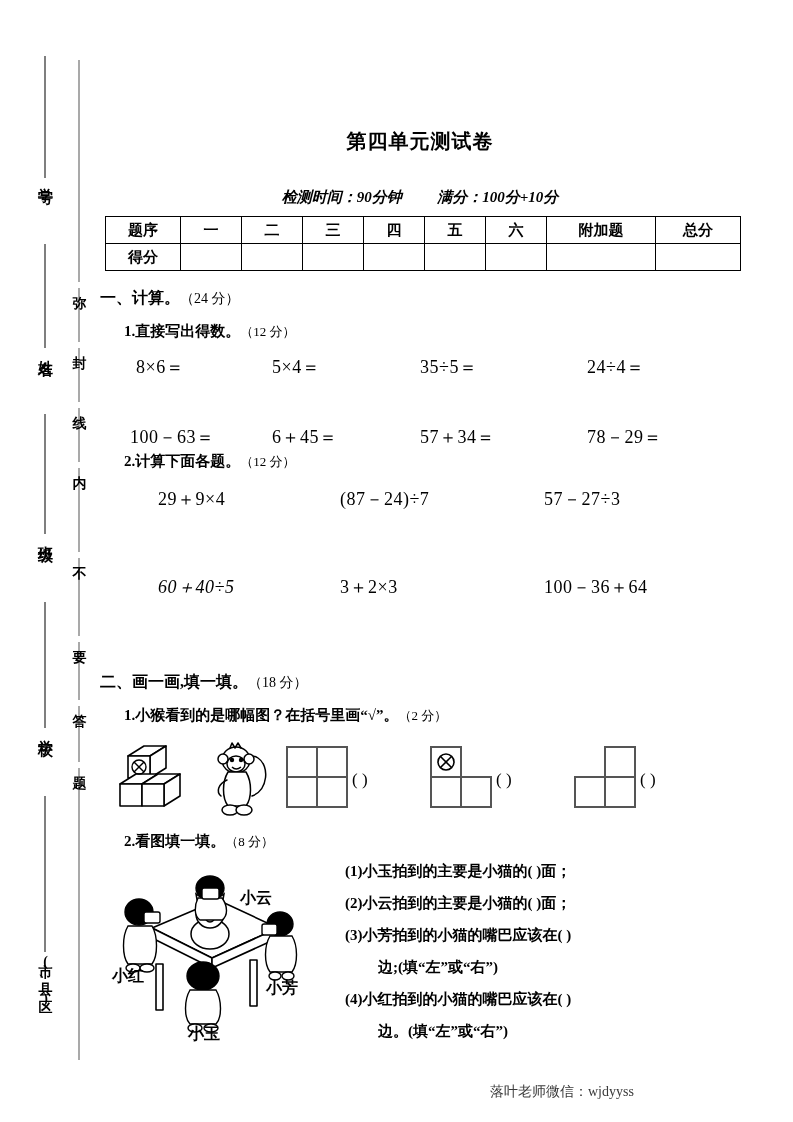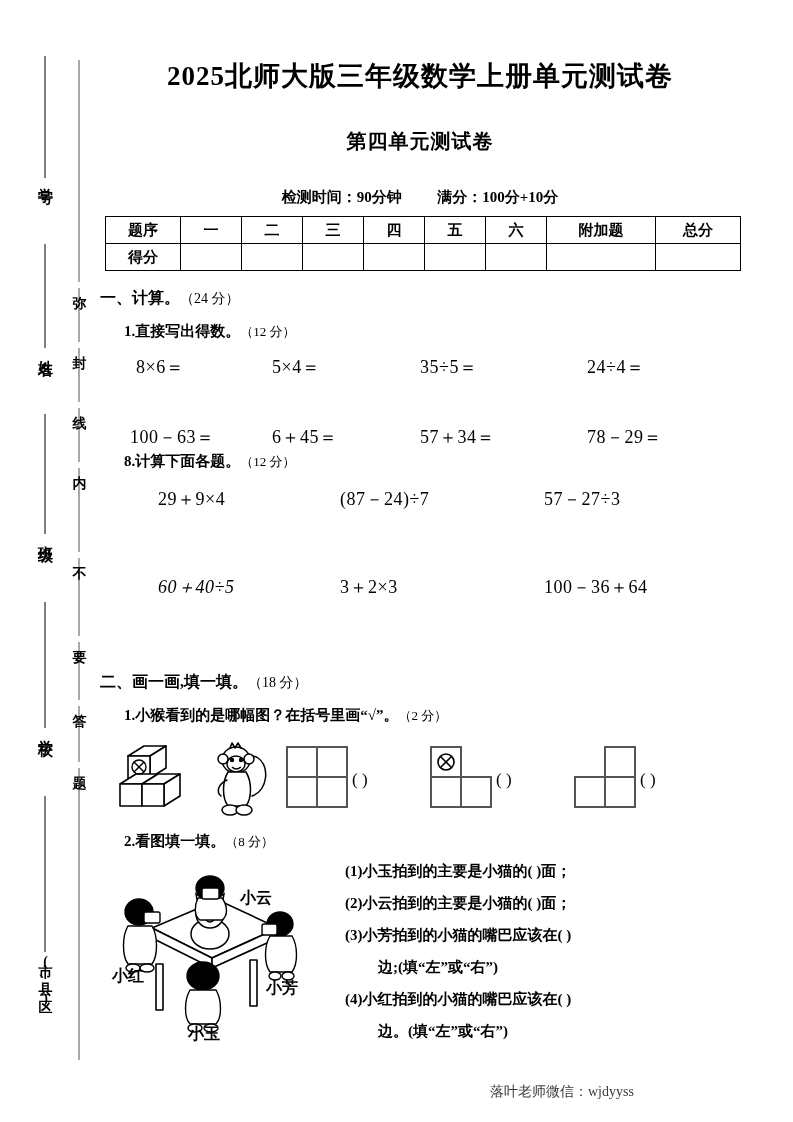--- a/index.html
+++ b/index.html
@@ -106,20 +106,21 @@
     letter-spacing: 1px;
   }
   #exam-meta {
     position: absolute;
     left: 0;
     top: 188px;
     width: 640px;
     text-align: center;
     font-size: 15px;
     font-weight: bold;
+    font-style: italic;
   }
   #exam-meta .meta-gap { display: inline-block; width: 28px; }
 
   
   #score-table {
     position: absolute;
     left: 5px;
     top: 216px;
     width: 622px;
     border-collapse: collapse;
@@ -250,21 +251,20 @@
     <div class="seal-label-inner" style="top:462px;">内</div>
     <div class="seal-label-inner" style="top:552px;">不</div>
     <div class="seal-label-inner" style="top:636px;">要</div>
     <div class="seal-label-inner" style="top:700px;">答</div>
     <div class="seal-label-inner" style="top:762px;">题</div>
   </div>
 </div>
 
 <div id="paper">
 
-  <div id="main-title">2025北师大版三年级数学上册单元测试卷</div>
   <div id="sub-title">第四单元测试卷</div>
 
   <div id="exam-meta">
     <span>检测时间：90分钟</span>
     <span class="meta-gap"></span>
     <span>满分：100分+10分</span>
   </div>
 
   <table id="score-table">
     <tbody>
@@ -308,21 +308,21 @@
     <span class="calc-cell" style="left:487px;">24÷4＝</span>
   </div>
   <div class="calc-row" style="left:0; top:425px;">
     <span class="calc-cell" style="left:30px;">100－63＝</span>
     <span class="calc-cell" style="left:172px;">6＋45＝</span>
     <span class="calc-cell" style="left:320px;">57＋34＝</span>
     <span class="calc-cell" style="left:487px;">78－29＝</span>
   </div>
 
   <div class="q-head" style="left:24px; top:452px;">
-    <span>8.计算下面各题。</span><span class="pts">（12 分）</span>
+    <span>2.计算下面各题。</span><span class="pts">（12 分）</span>
   </div>
 
   <div class="calc-row" style="left:0; top:487px;">
     <span class="calc-cell" style="left:58px;">29＋9×4</span>
     <span class="calc-cell" style="left:240px;">(87－24)÷7</span>
     <span class="calc-cell" style="left:444px;">57－27÷3</span>
   </div>
   <div class="calc-row" style="left:0; top:575px;">
     <span class="calc-cell" style="left:58px;font-style:italic;">60＋40÷5</span>
     <span class="calc-cell" style="left:240px;">3＋2×3</span>

